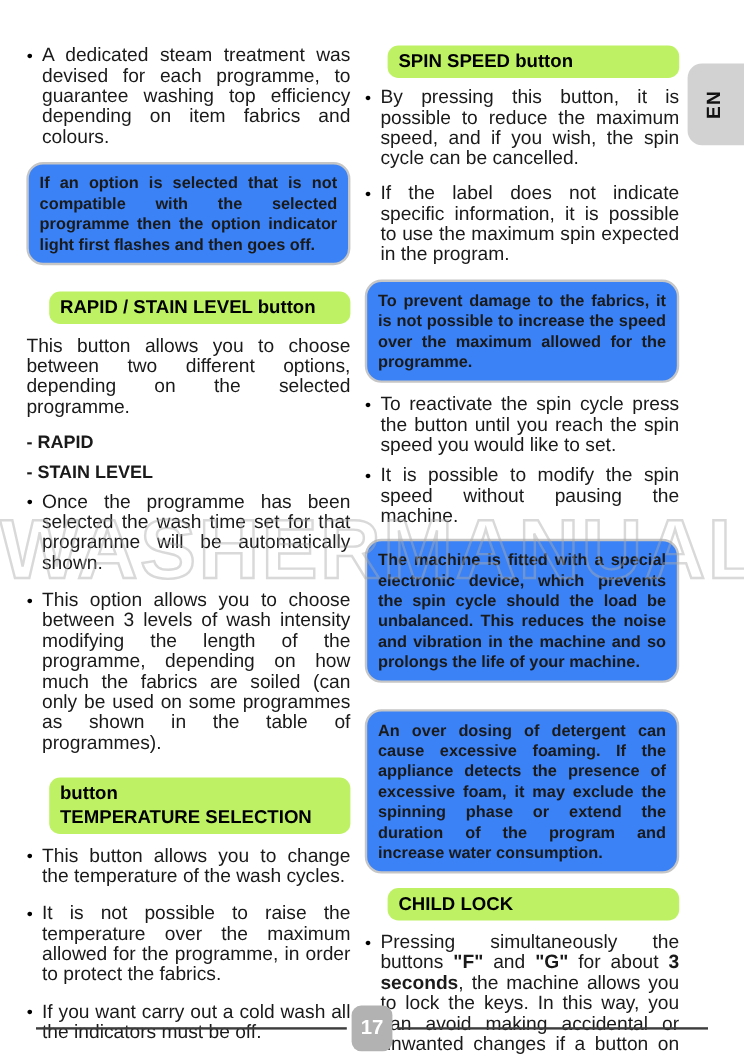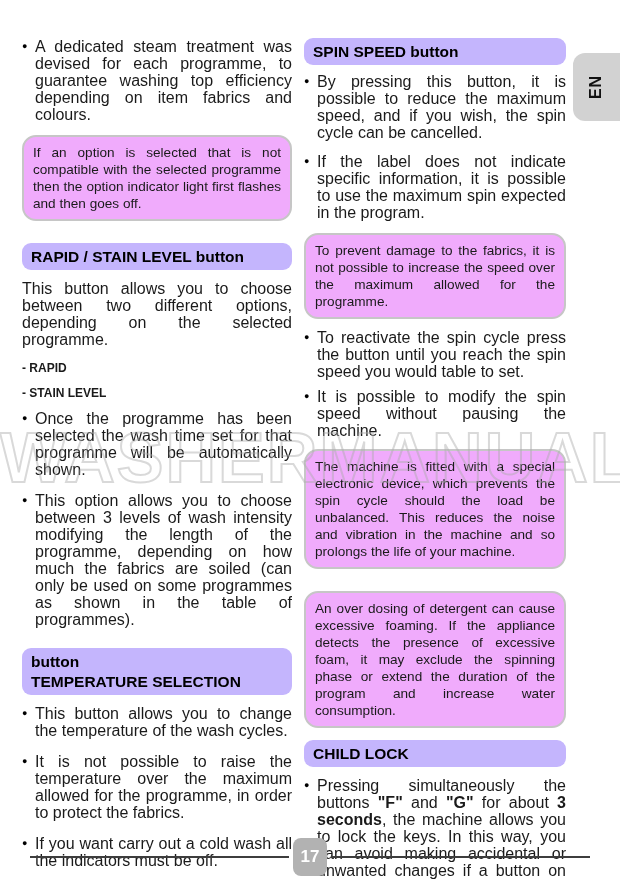--- a/index.html
+++ b/index.html
@@ -14,42 +14,43 @@
     padding:38px 0 0 22px;
   }
   .cols{display:flex;align-items:flex-start;}
   .col-left{width:270px;margin-right:12px;flex:none;}
   .col-right{width:262px;flex:none;}
   p,.bt{margin:0;font-size:16px;line-height:17px;text-align:justify;}
   .mb8{margin-bottom:8px;}.mb10{margin-bottom:10px;}.mb12{margin-bottom:12px;}
   .mb14{margin-bottom:14px;}.mb20{margin-bottom:20px;}.mb22{margin-bottom:22px;}
 
   .heading-bar{
-    background:#c4b5fd;
+    background:#bef264;
     border-radius:9px;
     padding:4px 24px 3px 9px;
     font-weight:bold;
     font-size:15.5px;
     line-height:20px;
     color:#000;
+    margin-left:19px;
   }
   .note-box{
     border:2px solid #c6c6c6;
     border-radius:14px;
     padding:7px 9px;
-    font-weight:normal;
-    background:#f0abfc;
+    font-weight:bold;
+    background:#3b82f6;
   }
   .note-box p{font-size:13.6px;line-height:17px;}
 
   .bullet{display:flex;}
   .dot{flex:none;width:13px;font-size:9px;line-height:17px;color:#000;}
   .bullet .bt{flex:1;}
 
-  .dash-label{font-weight:bold;font-size:12px;line-height:17px;}
+  .dash-label{font-weight:bold;font-size:15px;line-height:17px;}
   .indent{margin-left:13px;}
 
   b{font-weight:bold;}
 
   .en-tab{
     position:absolute;
     top:53px;right:0;
     width:47px;height:68px;
     background:#d2d2d2;
     border-radius:12px 0 0 12px;
@@ -167,21 +168,21 @@
         <span class="dot">●</span>
         <p class="bt">If the label does not indicate specific information, it is possible to use the maximum spin expected in the program.</p>
       </div>
 
       <div class="note-box mb10">
         <p>To prevent damage to the fabrics, it is not possible to increase the speed over the maximum allowed for the programme.</p>
       </div>
 
       <div class="bullet mb8">
         <span class="dot">●</span>
-        <p class="bt">To reactivate the spin cycle press the button until you reach the spin speed you would table to set.</p>
+        <p class="bt">To reactivate the spin cycle press the button until you reach the spin speed you would like to set.</p>
       </div>
 
       <div class="bullet mb10">
         <span class="dot">●</span>
         <p class="bt">It is possible to modify the spin speed without pausing the machine.</p>
       </div>
 
       <div class="note-box mb22">
         <p>The machine is fitted with a special electronic device, which prevents the spin cycle should the load be unbalanced. This reduces the noise and vibration in the machine and so prolongs the life of your machine.</p>
       </div>

